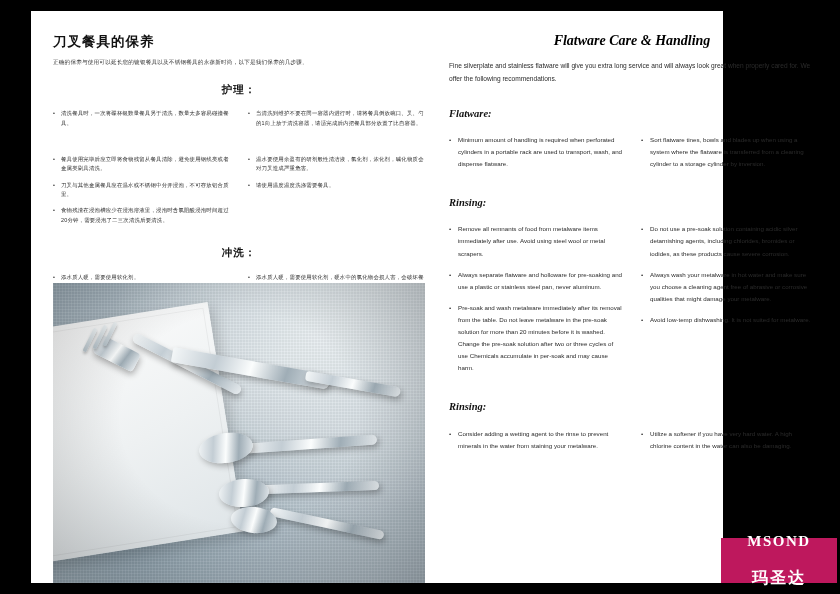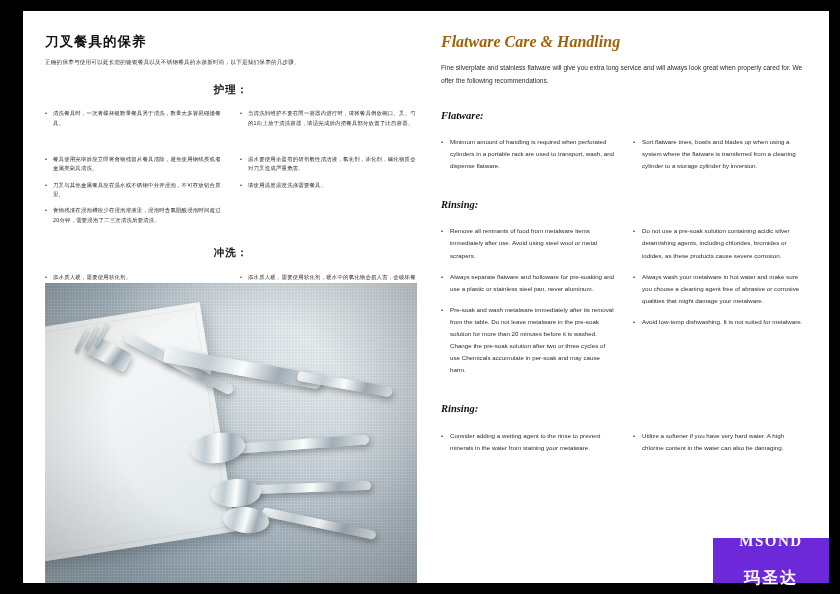--- a/index.html
+++ b/index.html
@@ -9,23 +9,23 @@
     background: #000;
   }
   body {
     width: 840px;
     height: 594px;
     font-family: "Liberation Sans", sans-serif;
     overflow: hidden;
   }
   .page {
     position: absolute;
-    left: 23px;
+    left: 31px;
     top: 11px;
-    width: 806px;
+    width: 692px;
     height: 572px;
     background: #ffffff;
   }
 
   
   .col-cn {
     position: absolute;
     left: 22px;
     top: 22px;
     width: 372px;
@@ -197,24 +197,25 @@
   
   .col-en {
     position: absolute;
     left: 418px;
     top: 22px;
     width: 366px;
   }
   .en-title {
     font-family: "Liberation Serif", serif;
     font-style: italic;
-    font-size: 16px;
-    font-weight: bold;
-    color: #a16207;
+    font-size: 14px;
+    font-weight: bold;
+    color: #000000;
     margin: 0 0 11px 0;
+    text-align: center;
   }
   .en-intro {
     font-size: 6.6px;
     line-height: 1.95;
     color: #2b2b2b;
     margin: 0 0 22px 0;
   }
   .en-h2 {
     font-family: "Liberation Serif", serif;
     font-style: italic;
@@ -245,21 +246,21 @@
     color: #2b2b2b;
   }
 
   
   .logo {
     position: absolute;
     left: 690px;
     top: 527px;
     width: 116px;
     height: 45px;
-    background: #6d28d9;
+    background: #be185d;
     color: #fff;
     display: flex;
     flex-direction: column;
     align-items: center;
     justify-content: center;
     gap: 18px;
   }
   .logo-en {
     font-family: "Liberation Serif", serif;
     font-size: 15px;

